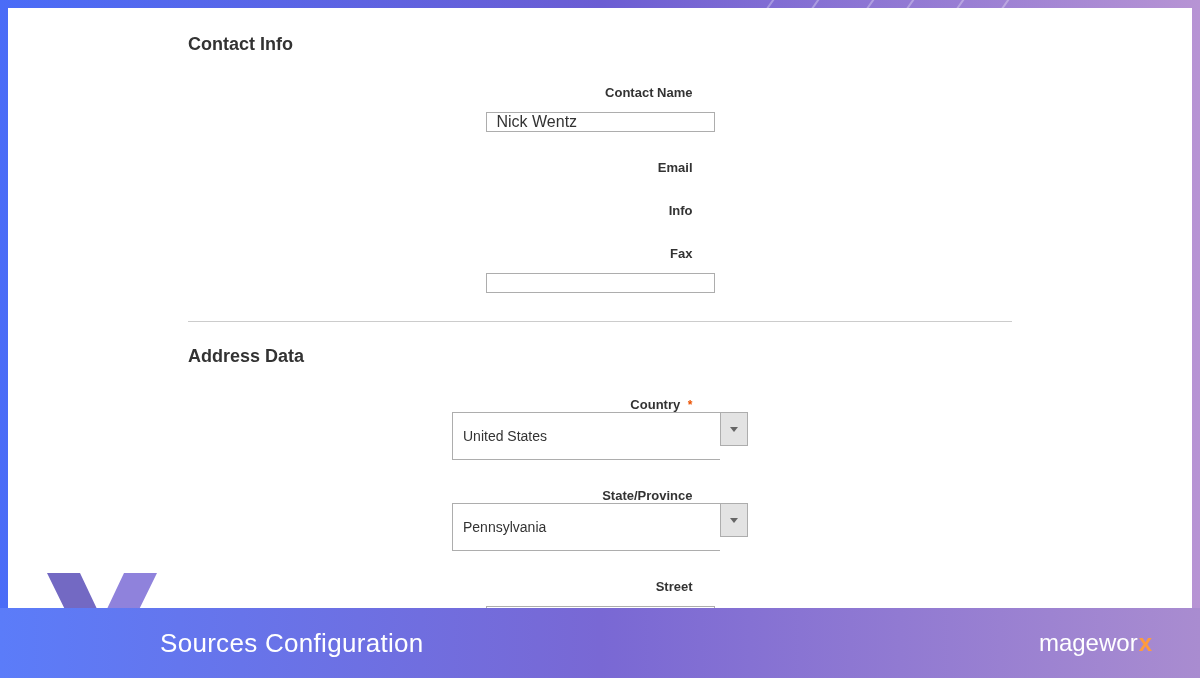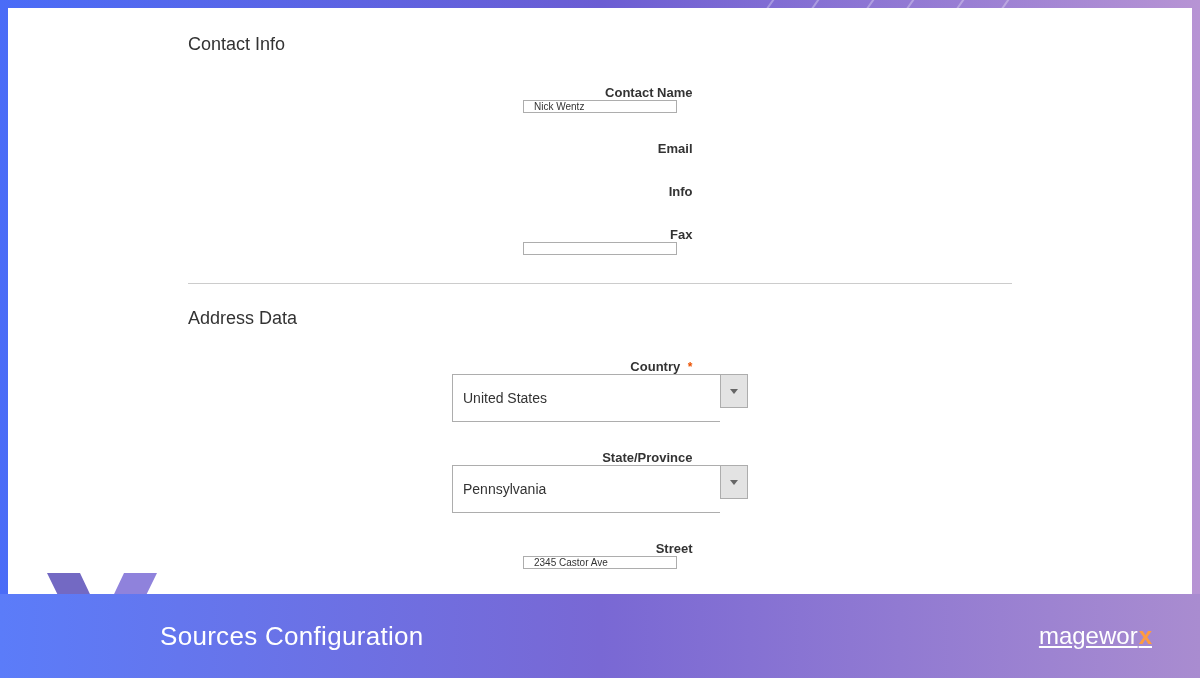--- a/index.html
+++ b/index.html
@@ -25,21 +25,21 @@
       top: 8px;
       left: 8px;
       right: 8px;
       bottom: 70px;
       background: #ffffff;
       padding: 20px 180px 20px 180px;
       overflow: hidden;
     }
     .section-title {
       font-size: 18px;
-      font-weight: 400;
+      font-weight: 700;
       color: #333;
       margin-bottom: 30px;
       margin-top: 6px;
     }
     .form-row {
       display: flex;
       align-items: center;
       margin-bottom: 28px;
       flex-direction: column;
     }
@@ -55,23 +55,24 @@
       color: #eb5202;
       margin-left: 4px;
       font-size: 12px;
     }
     .form-input {
       flex: 1;
       max-width: 494px;
       height: 34px;
       border: 1px solid #adadad;
       padding: 0 10px;
-      font-size: 10px;
+      font-size: 16px;
       color: #333;
       background: #fff;
+      margin-top: 12px;
     }
     .form-select-wrap {
       display: flex;
       width: 296px;
     }
     .form-select {
       flex: 1;
       height: 48px;
       border: 1px solid #adadad;
       border-right: none;
@@ -99,41 +100,40 @@
     .divider {
       border: none;
       border-top: 1px solid #ccc;
       margin: 10px 0 24px 0;
     }
     .bottom-bar {
       position: absolute;
       left: 0;
       right: 0;
       bottom: 0;
-      height: 84px;
+      height: 70px;
       display: flex;
       align-items: center;
       justify-content: space-between;
       padding: 0 48px 0 160px;
       background: linear-gradient(90deg, #5b7cf9 0%, #7968d4 50%, #a98cd0 100%);
       overflow: hidden;
     }
     .bottom-title {
       color: #ffffff;
       font-size: 26px;
       font-weight: 300;
       letter-spacing: 0.3px;
     }
     .brand {
       color: #ffffff;
       font-size: 24px;
       font-weight: 400;
       display: flex;
       align-items: flex-start;
-      text-decoration: underline;
     }
     .brand-x {
       font-weight: 700;
       font-size: 24px;
       color: #ff9b3d;
       position: relative;
       display: inline-block;
       margin-left: 1px;
     }
     .diagonal-lines {

